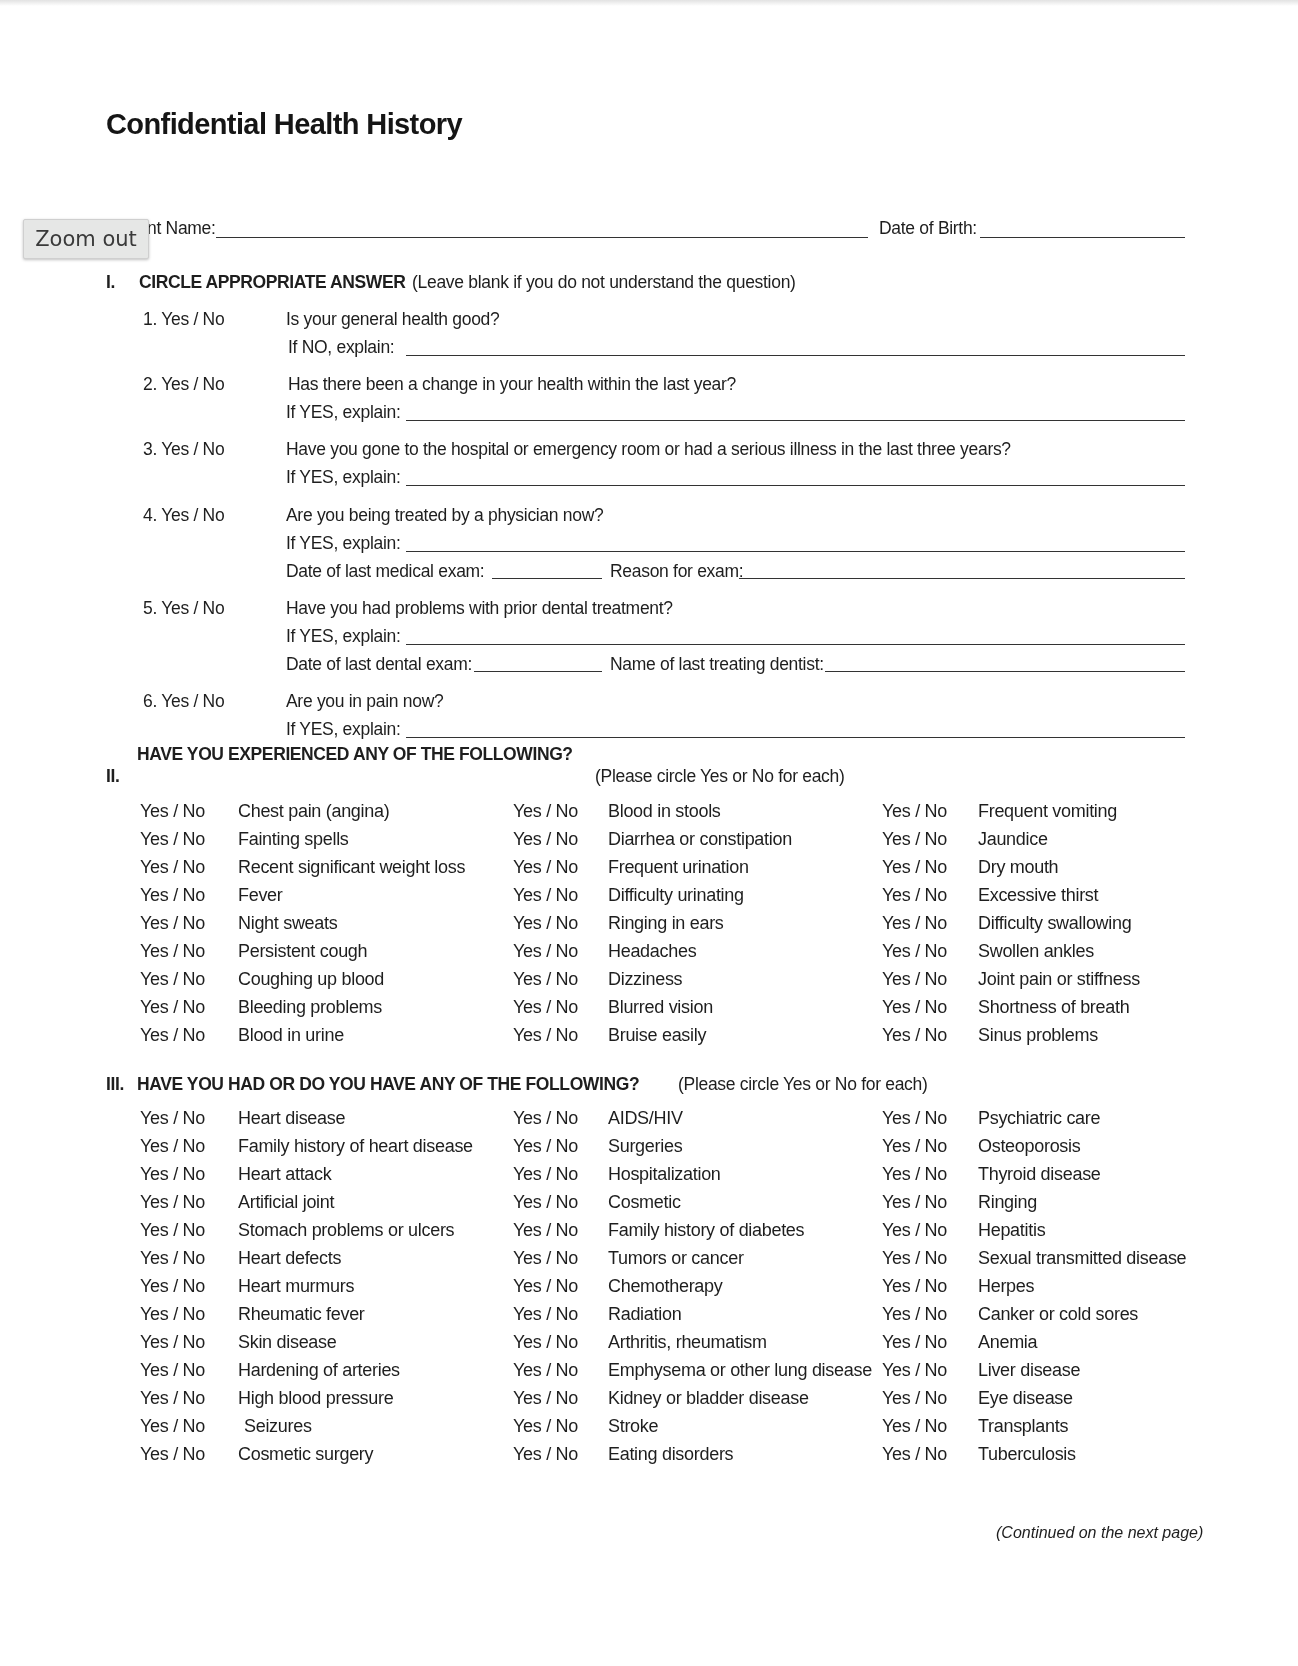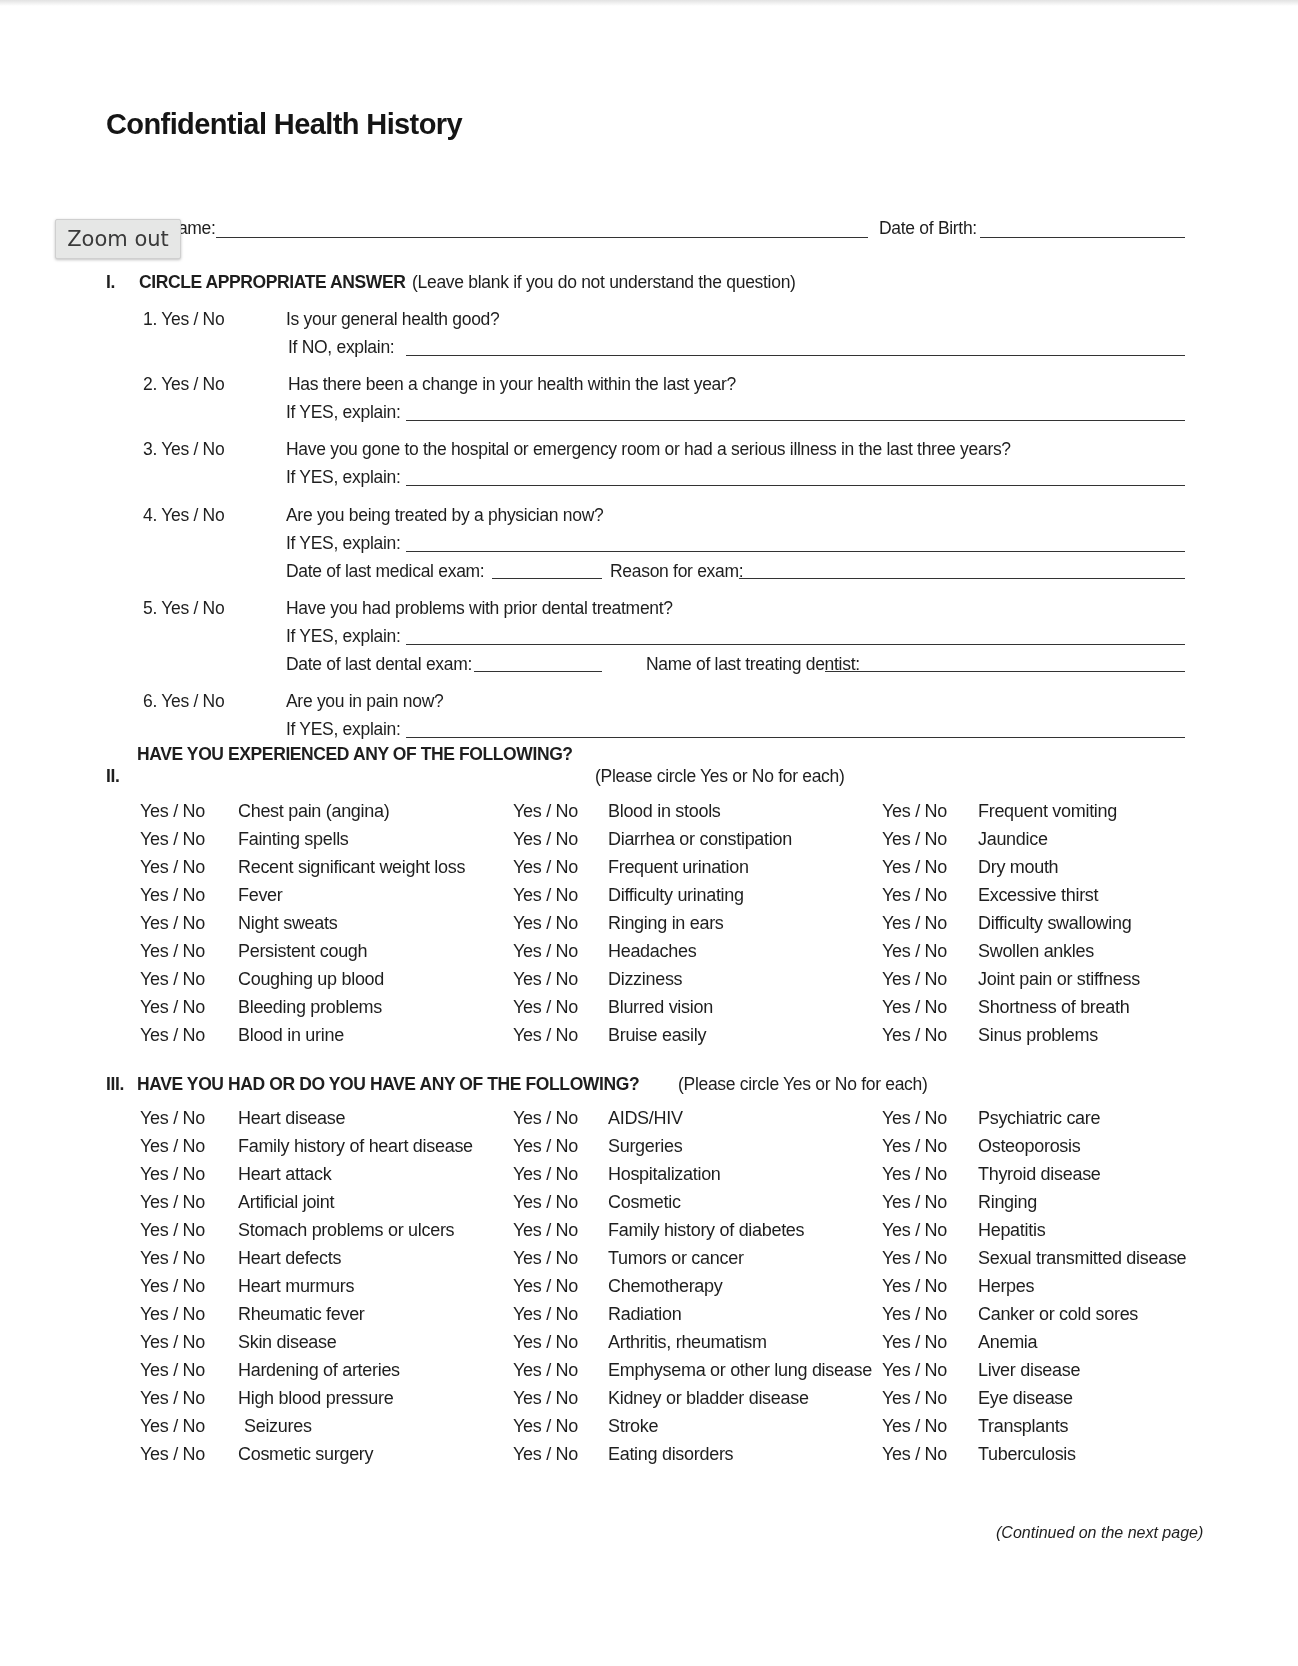--- a/index.html
+++ b/index.html
@@ -13,21 +13,21 @@
   .abs { position:absolute; white-space:nowrap; }
   .title { left:106px; top:108px; font-size:29px; font-weight:bold; letter-spacing:-0.6px; color:#151515; }
   .t { font-size:17.5px; letter-spacing:-0.3px; line-height:22px; }
   .b { font-weight:bold; letter-spacing:-0.4px; }
   .line { position:absolute; height:0; border-bottom:1px solid #333; }
   .zoom-out {
     position:absolute; left:23px; top:219px; width:124px; height:38px;
     background:#e6e7e6; border:1px solid #cfcfcf; border-radius:2px;
     box-shadow:0 1px 3px rgba(0,0,0,0.25);
     font-family:"DejaVu Sans", sans-serif; font-size:21px; color:#3a3a3a;
-    display:flex; align-items:center; justify-content:center; cursor:pointer;margin-left:32px;
+    display:flex; align-items:center; justify-content:center; cursor:pointer;
   }
   .grid-row { position:absolute; font-size:18px; letter-spacing:-0.3px; line-height:22px; white-space:nowrap; }
   .yn { position:absolute; left:0; }
   .lbl { position:absolute; }
   .cont { font-style:italic; font-size:16px; }
 </style>
 </head>
 <body>
 
 <div class="topshadow"></div>
@@ -68,21 +68,21 @@
 <div class="line" style="left:492px;top:578px;width:110px;"></div>
 <div class="abs t" style="left:610px;top:560px;">Reason for exam:</div>
 <div class="line" style="left:739px;top:578px;width:446px;"></div>
 
 <div class="abs t" style="left:143px;top:597px;">5. Yes / No</div>
 <div class="abs t" style="left:286px;top:597px;">Have you had problems with prior dental treatment?</div>
 <div class="abs t" style="left:286px;top:625px;">If YES, explain:</div>
 <div class="line" style="left:406px;top:644px;width:779px;"></div>
 <div class="abs t" style="left:286px;top:653px;">Date of last dental exam:</div>
 <div class="line" style="left:474px;top:671px;width:128px;"></div>
-<div class="abs t" style="left:610px;top:653px;margin-left:36px;">Name of last treating dentist:</div>
+<div class="abs t" style="left:610px;top:653px;">Name of last treating dentist:</div>
 <div class="line" style="left:825px;top:671px;width:360px;"></div>
 
 <div class="abs t" style="left:143px;top:690px;">6. Yes / No</div>
 <div class="abs t" style="left:286px;top:690px;">Are you in pain now?</div>
 <div class="abs t" style="left:286px;top:718px;">If YES, explain:</div>
 <div class="line" style="left:406px;top:737px;width:779px;"></div>
 
 <div class="abs t b" style="left:106px;top:765px;">II.</div>
 <div class="abs t b" style="left:137px;top:743px;">HAVE YOU EXPERIENCED ANY OF THE FOLLOWING?</div>
 <div class="abs t" style="left:595px;top:765px;">(Please circle Yes or No for each)</div>

